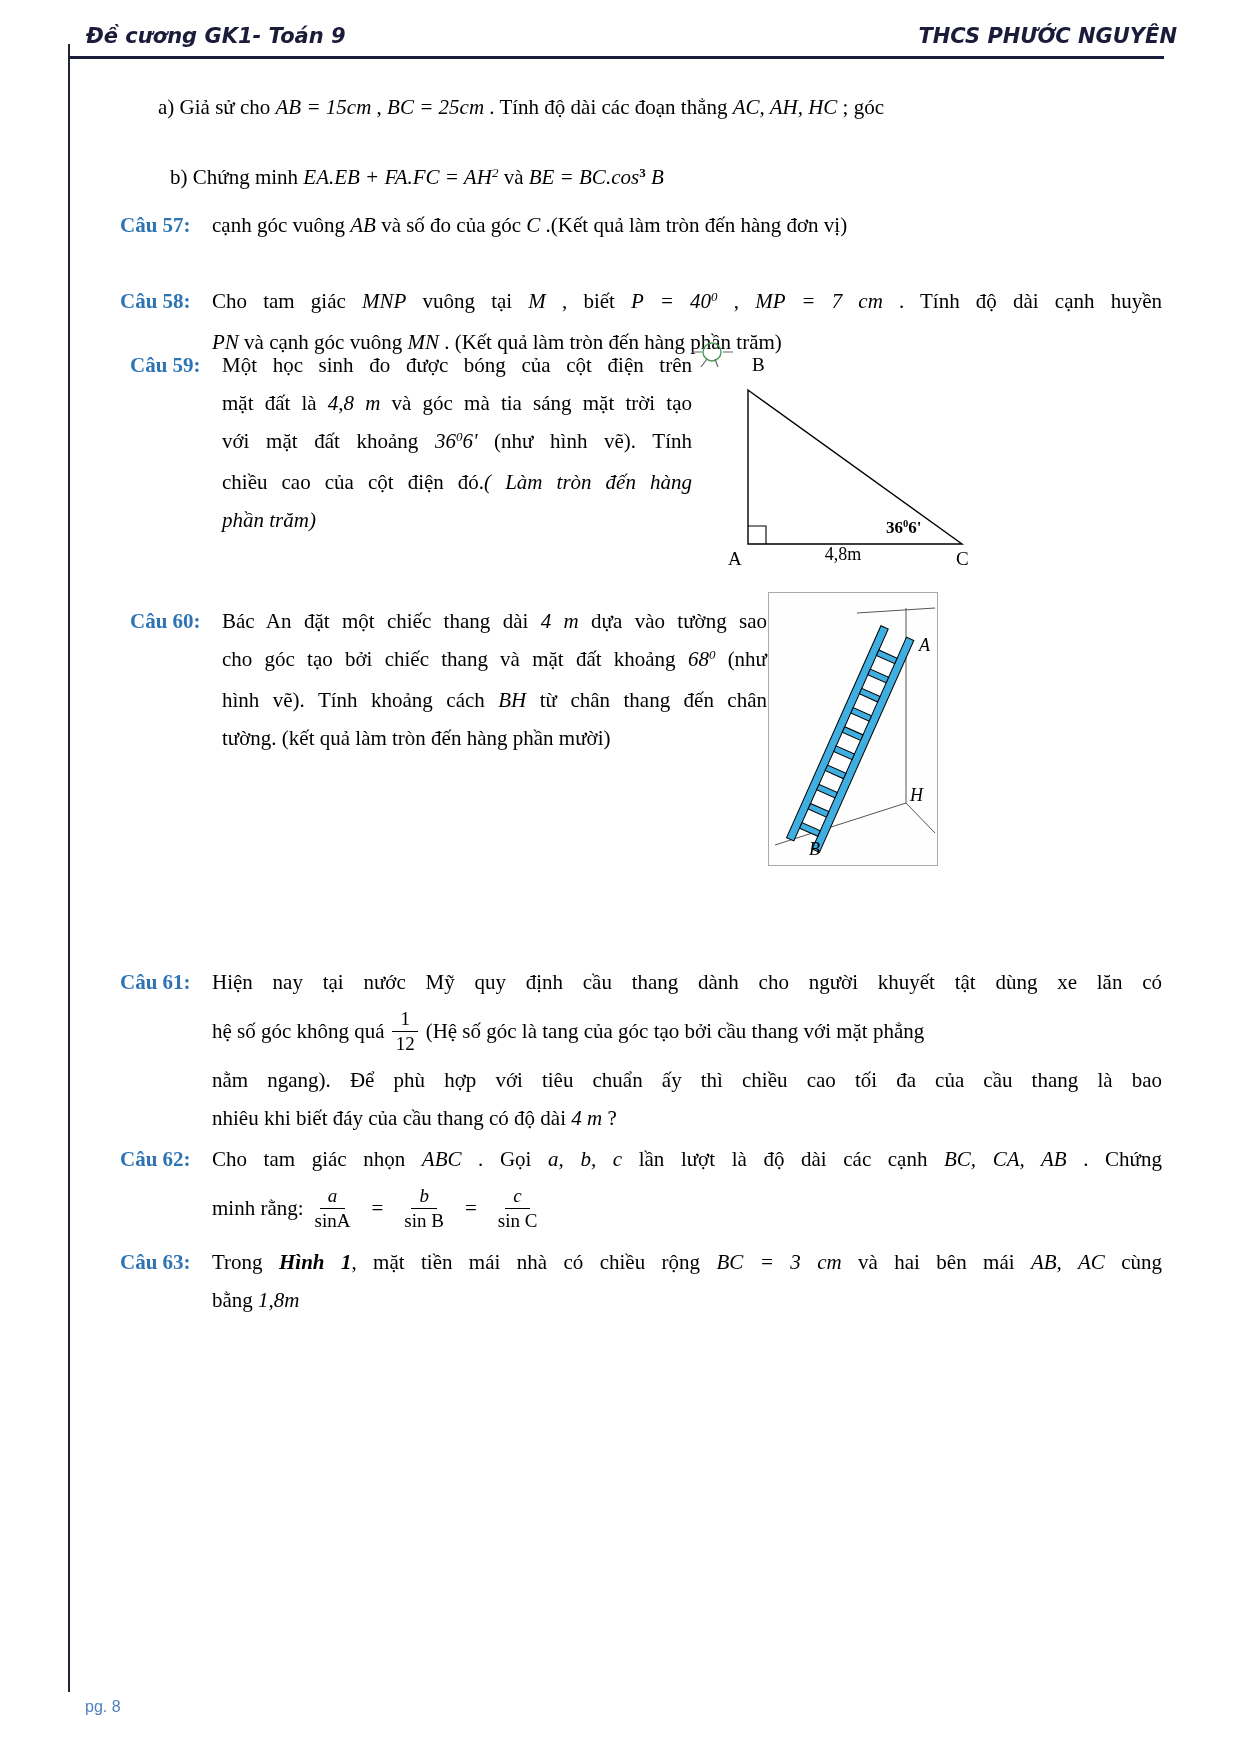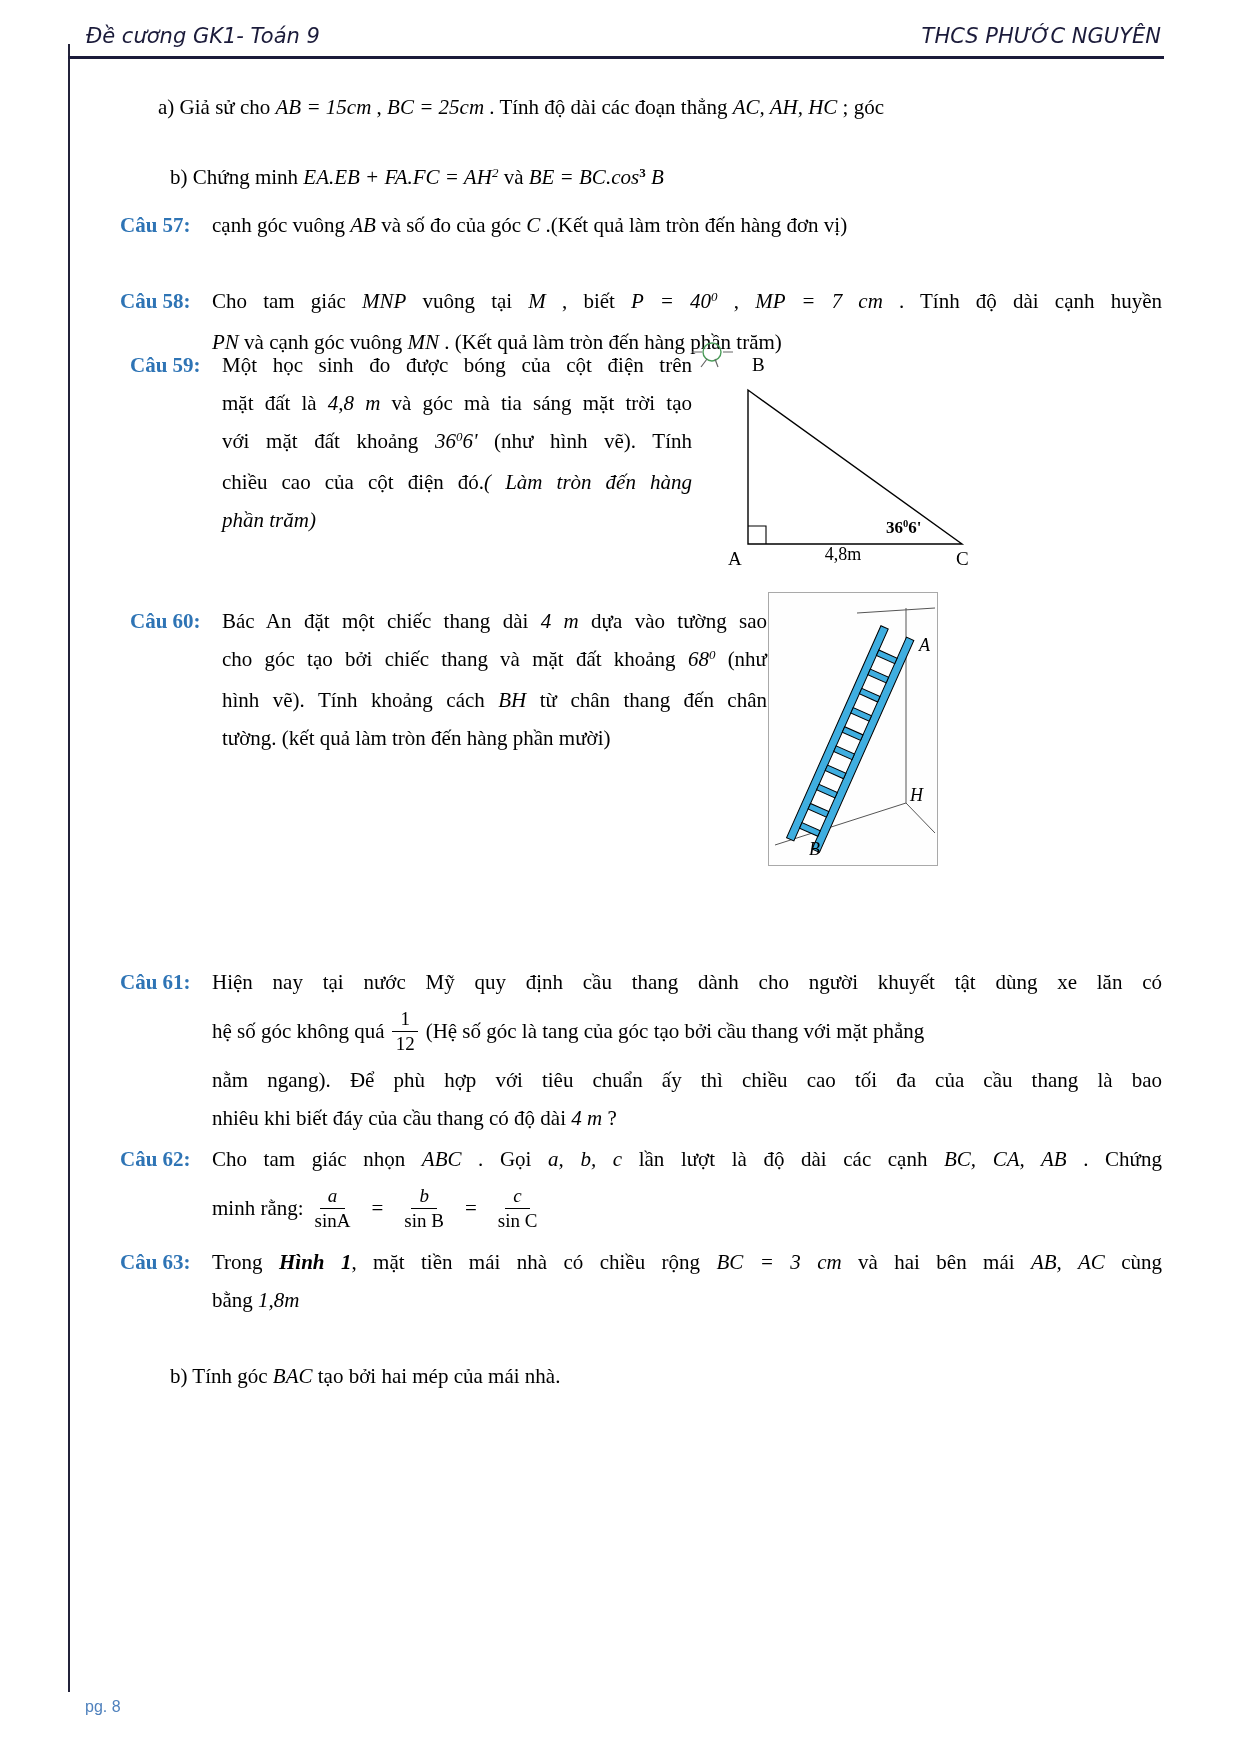--- a/index.html
+++ b/index.html
@@ -1,23 +1,23 @@
 <!DOCTYPE html>
 <html><head>
 <meta charset="utf-8">
 <style>
   html,body{margin:0;padding:0;background:#ffffff;}
   .page{position:relative;width:1241px;height:1755px;background:#fff;overflow:hidden;
         font-family:"Liberation Serif","DejaVu Serif",serif;color:#000;}
   .vline{position:absolute;left:68px;top:44px;width:2px;height:1648px;background:#23233a;}
   .hrule{position:absolute;left:68px;top:56px;width:1096px;height:3px;background:#1b1b3a;}
   .hdr{position:absolute;top:24px;font-family:"DejaVu Sans","Liberation Sans",sans-serif;
-       font-weight:400;font-style:italic;font-size:21px;color:#1b1b3a;white-space:nowrap;}
+       font-weight:700;font-style:italic;font-size:21px;color:#1b1b3a;white-space:nowrap;}
   .hleft{left:86px;}
-  .hright{right:80px;}
+  .hright{right:64px;}
   .absline{position:absolute;font-size:21px;line-height:38px;white-space:nowrap;}
   .cau{position:absolute;}
   .qlabel{position:absolute;left:0;top:0;color:#2e74b5;font-weight:700;font-size:21px;line-height:38px;white-space:nowrap;}
   .cbody{margin-left:92px;}
   .tl{font-size:21px;line-height:38px;}
   .jl{text-align:justify;text-align-last:justify;}
   .m,.i{font-style:italic;}
   .b{font-weight:700;}
   .bi{font-weight:700;font-style:italic;}
   .sup{font-size:0.62em;position:relative;top:-0.55em;}
@@ -175,17 +175,16 @@
     </div>
   </div>
 
   <div class="cau" style="left:120px;top:1243px;">
     <span class="qlabel">Câu 63:</span>
     <div class="cbody" style="width:950px;">
       <div class="tl jl"><span>Trong </span><span class="bi">Hình 1</span><span>, mặt tiền mái nhà có chiều rộng </span><span class="m">BC = 3 cm</span><span> và hai bên mái </span><span class="m">AB, AC</span><span> cùng</span></div>
       <div class="tl"><span>bằng </span><span class="m">1,8m</span></div>
     </div>
   </div>
-  <div class="absline" style="left:170px;top:1357px;"><span>b) Tính góc </span><span class="m">BAC</span><span> tạo bởi hai mép của mái nhà.</span></div>
 
   <div class="footer">pg. 8</div>
 
 </div>
 
 </body></html>

